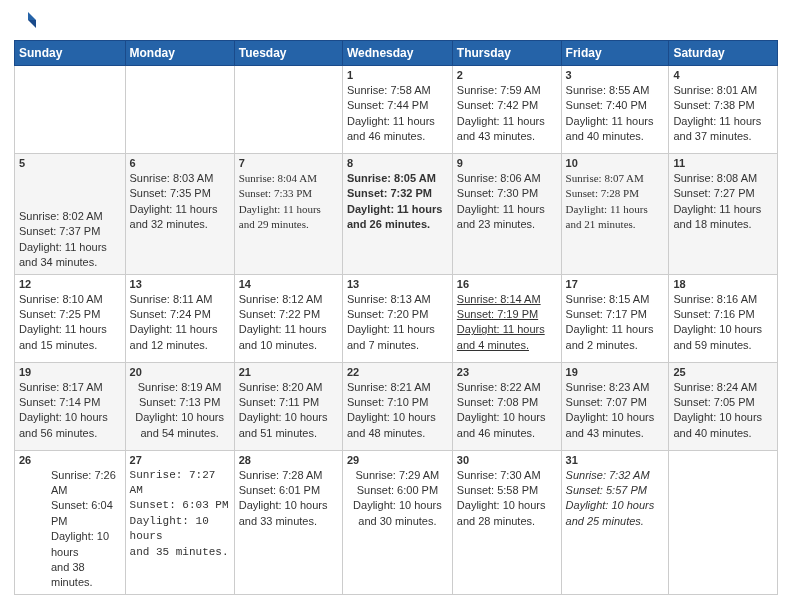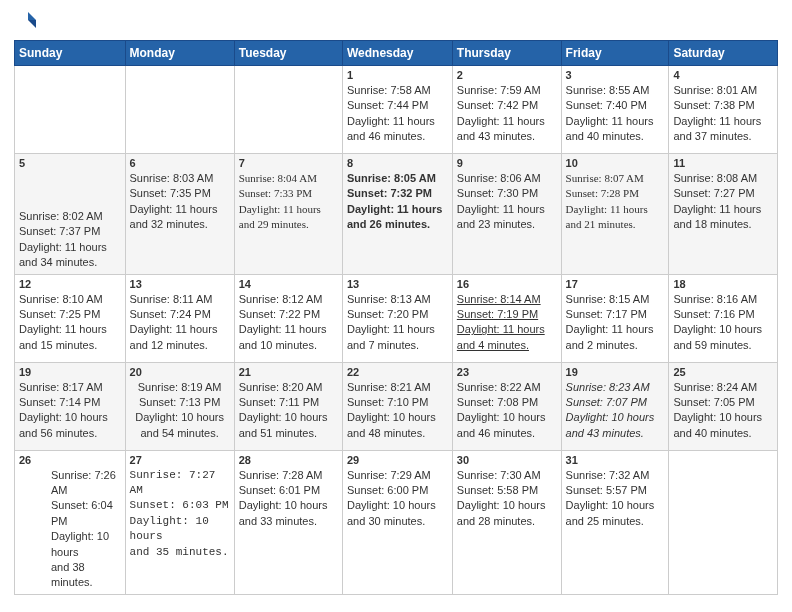--- a/index.html
+++ b/index.html
@@ -293,21 +293,21 @@
           </td>
           <td>
             <span class="day-number">23</span>
             <div class="day-info" style="white-space: pre-line;">Sunrise: 8:22 AM
 Sunset: 7:08 PM
 Daylight: 10 hours
 and 46 minutes.</div>
           </td>
           <td>
             <span class="day-number">19</span>
-            <div class="day-info" style="white-space: pre-line; font-style: italic;">Sunrise: 8:23 AM
+            <div class="day-info" style="white-space: pre-line;">Sunrise: 8:23 AM
 Sunset: 7:07 PM
 Daylight: 10 hours
 and 43 minutes.</div>
           </td>
           <td>
             <span class="day-number">25</span>
             <div class="day-info" style="white-space: pre-line;">Sunrise: 8:24 AM
 Sunset: 7:05 PM
 Daylight: 10 hours
 and 40 minutes.</div>
@@ -330,35 +330,35 @@
           </td>
           <td>
             <span class="day-number">28</span>
             <div class="day-info" style="white-space: pre-line;">Sunrise: 7:28 AM
 Sunset: 6:01 PM
 Daylight: 10 hours
 and 33 minutes.</div>
           </td>
           <td>
             <span class="day-number">29</span>
-            <div class="day-info" style="white-space: pre-line;">Sunrise: 7:29 AM
+            <div class="day-info" style="white-space: pre-line; text-align: center;">Sunrise: 7:29 AM
 Sunset: 6:00 PM
 Daylight: 10 hours
 and 30 minutes.</div>
           </td>
           <td>
             <span class="day-number">30</span>
             <div class="day-info" style="white-space: pre-line;">Sunrise: 7:30 AM
 Sunset: 5:58 PM
 Daylight: 10 hours
 and 28 minutes.</div>
           </td>
           <td>
             <span class="day-number">31</span>
-            <div class="day-info" style="white-space: pre-line;">Sunrise: 7:32 AM
+            <div class="day-info" style="white-space: pre-line; font-style: italic;">Sunrise: 7:32 AM
 Sunset: 5:57 PM
 Daylight: 10 hours
 and 25 minutes.</div>
           </td>
           <td class="empty-cell"></td>
         </tr>
       </tbody>
   </table>
 </div>
 

